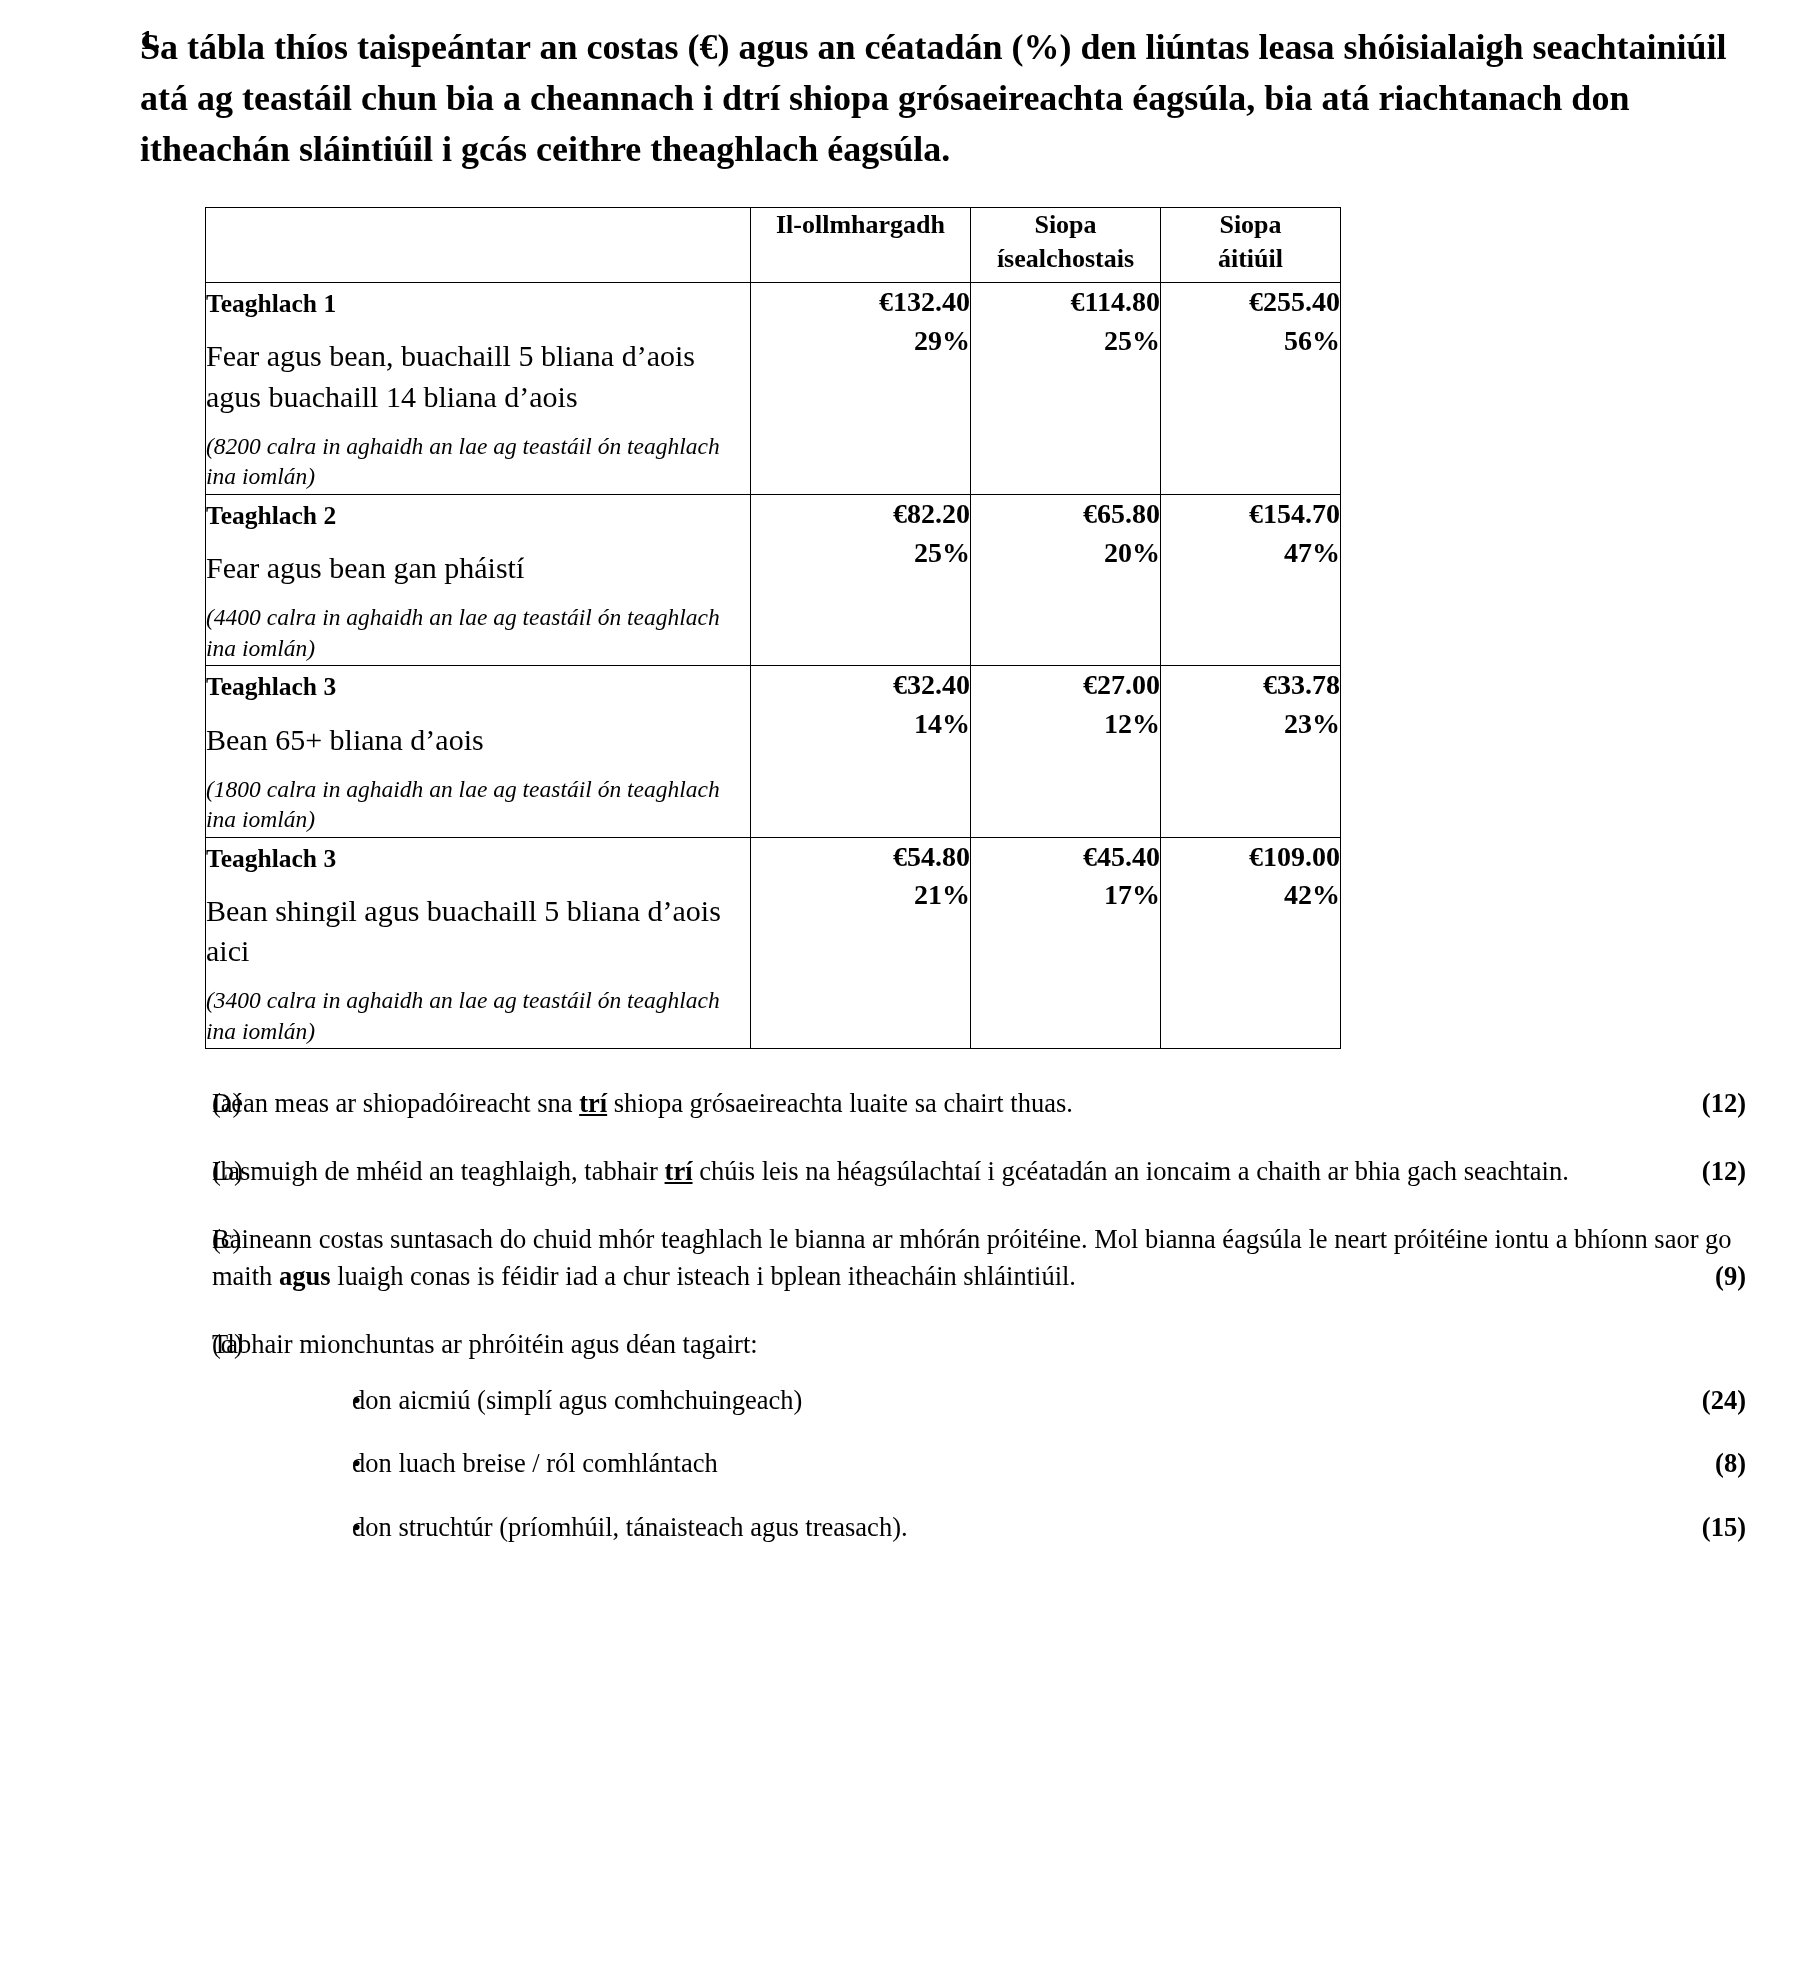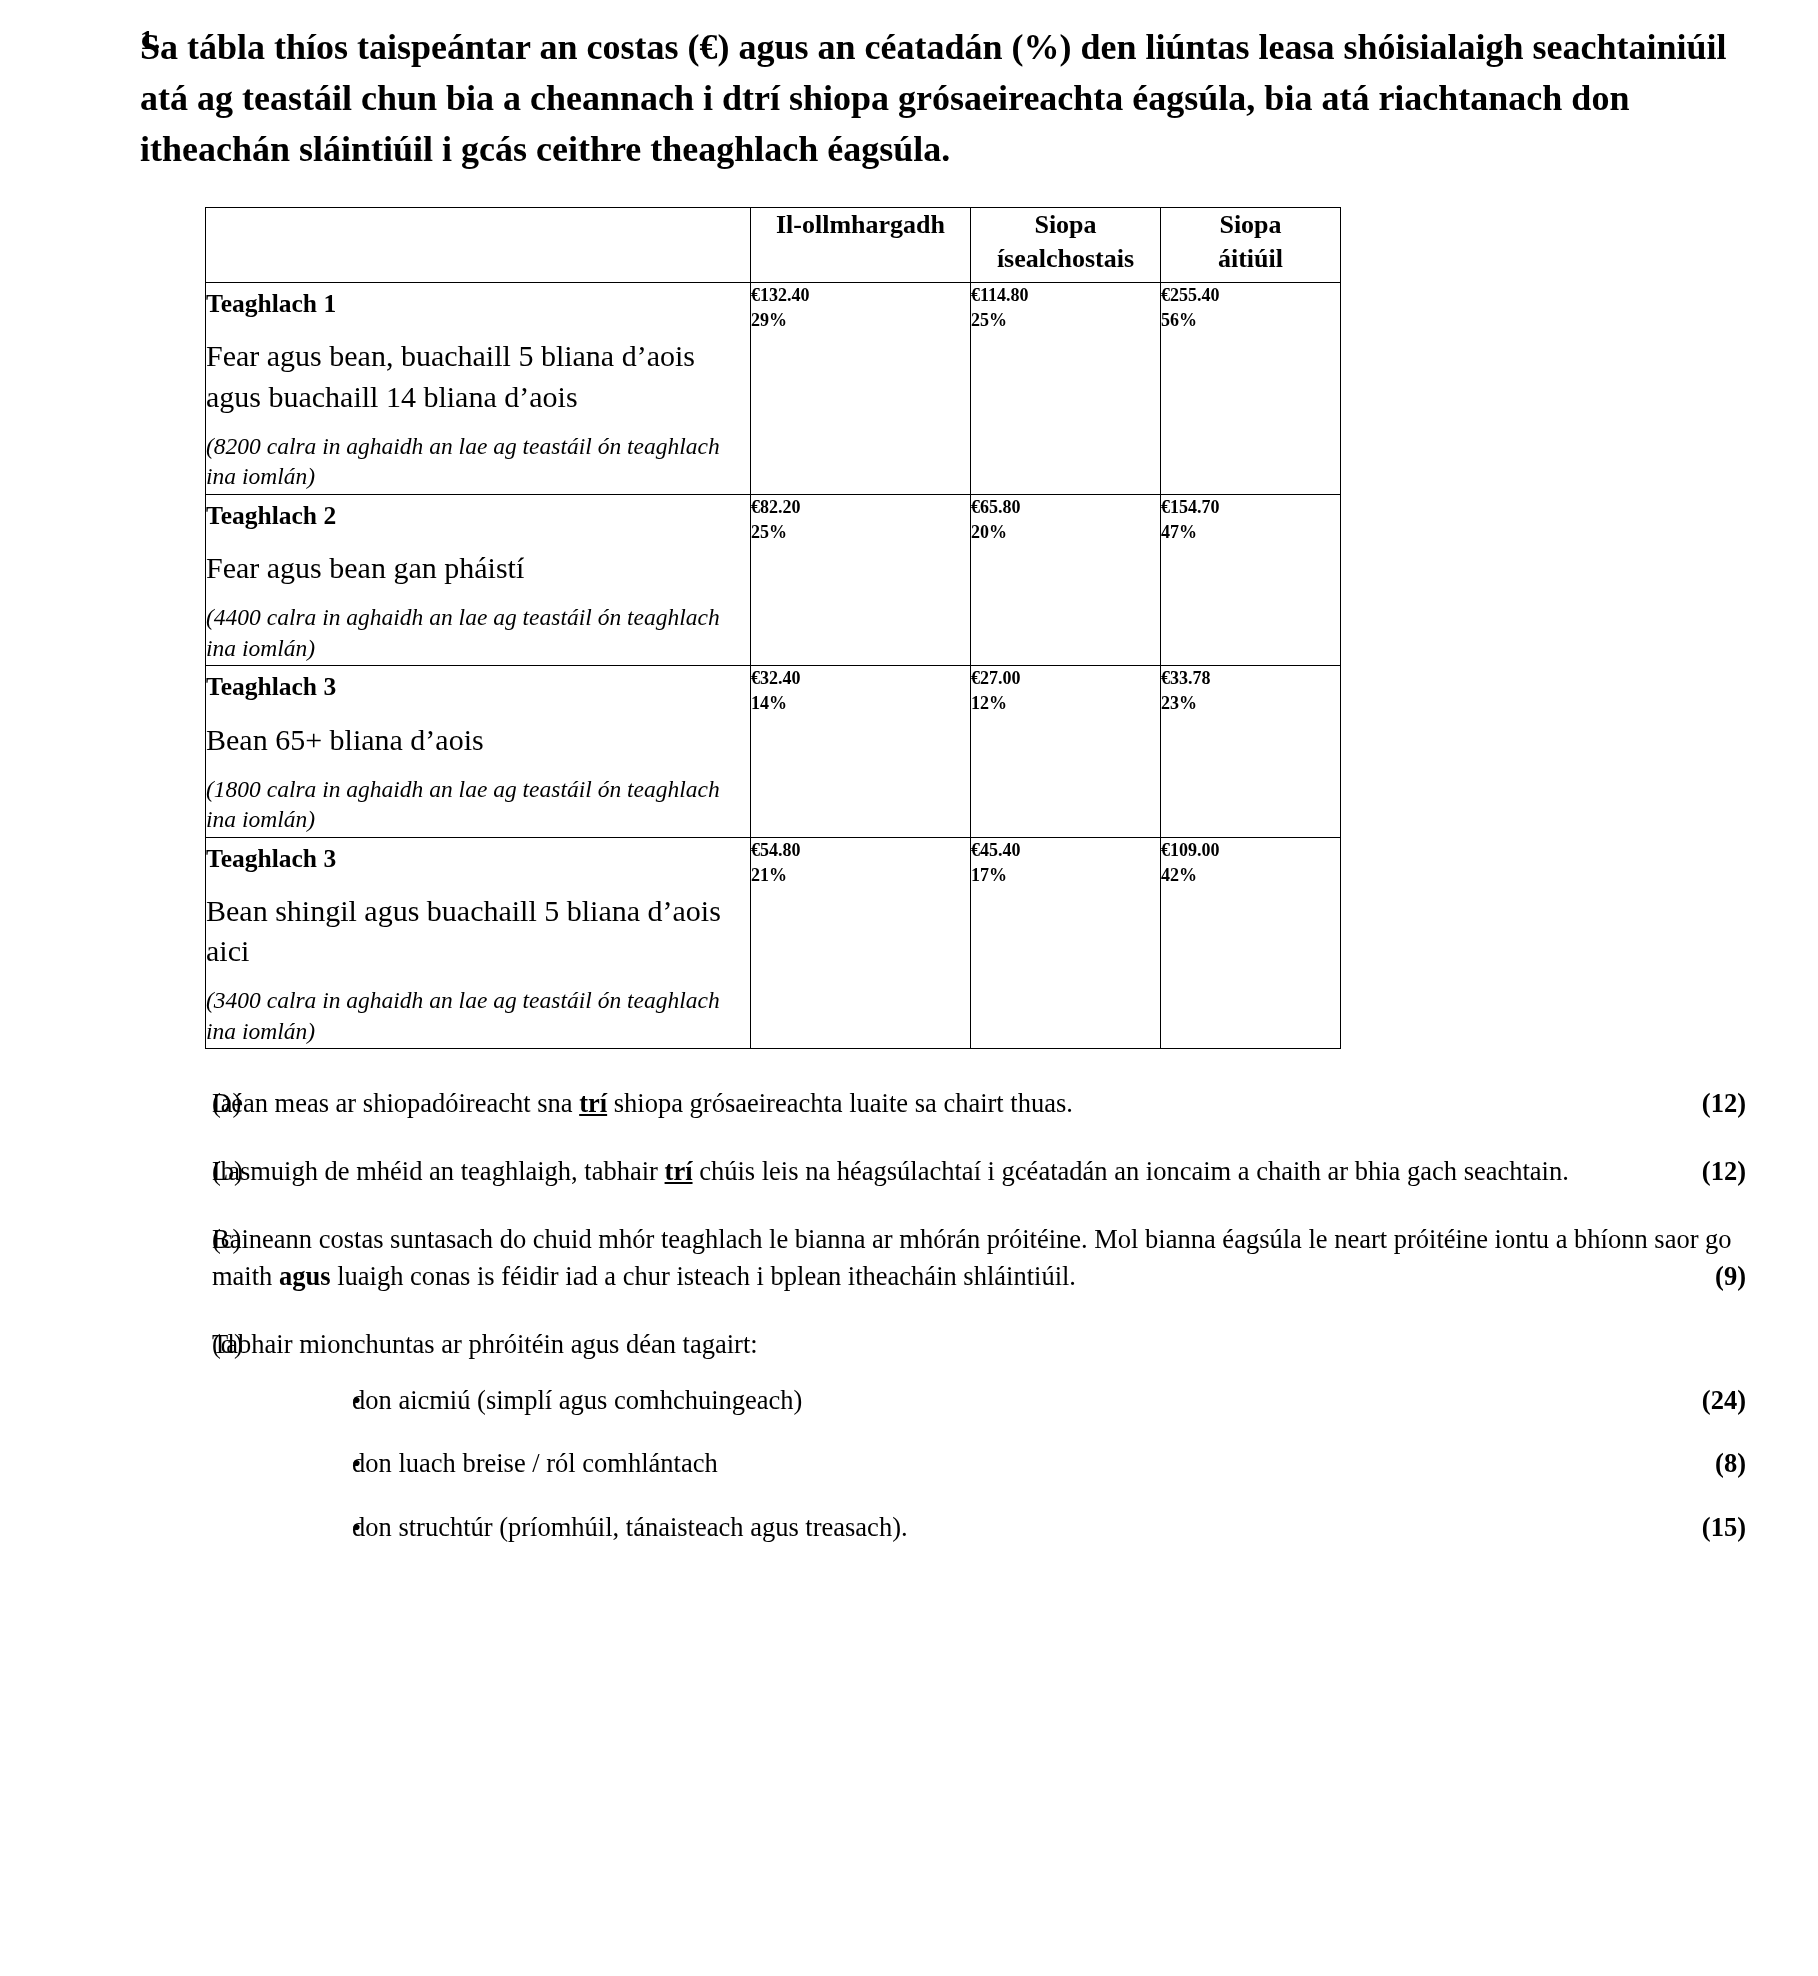--- a/index.html
+++ b/index.html
@@ -93,24 +93,24 @@
     margin: 0 0 14px 0;
   }
   .hh-cal {
     font-style: italic;
     font-size: 23.5px;
     line-height: 1.3;
     margin: 0 0 2px 0;
   }
 
   .val-cell {
-    text-align: left;
+    text-align: right;
     vertical-align: top;
     font-weight: bold;
-    font-size: 18px;
+    font-size: 28px;
     line-height: 1.38;
     padding-top: 34px;
   }
   .val-cell .amt { display: block; }
   .val-cell .pct { display: block; }
 
   
   .parts {
     margin: 36px 0 0 0;
   }

